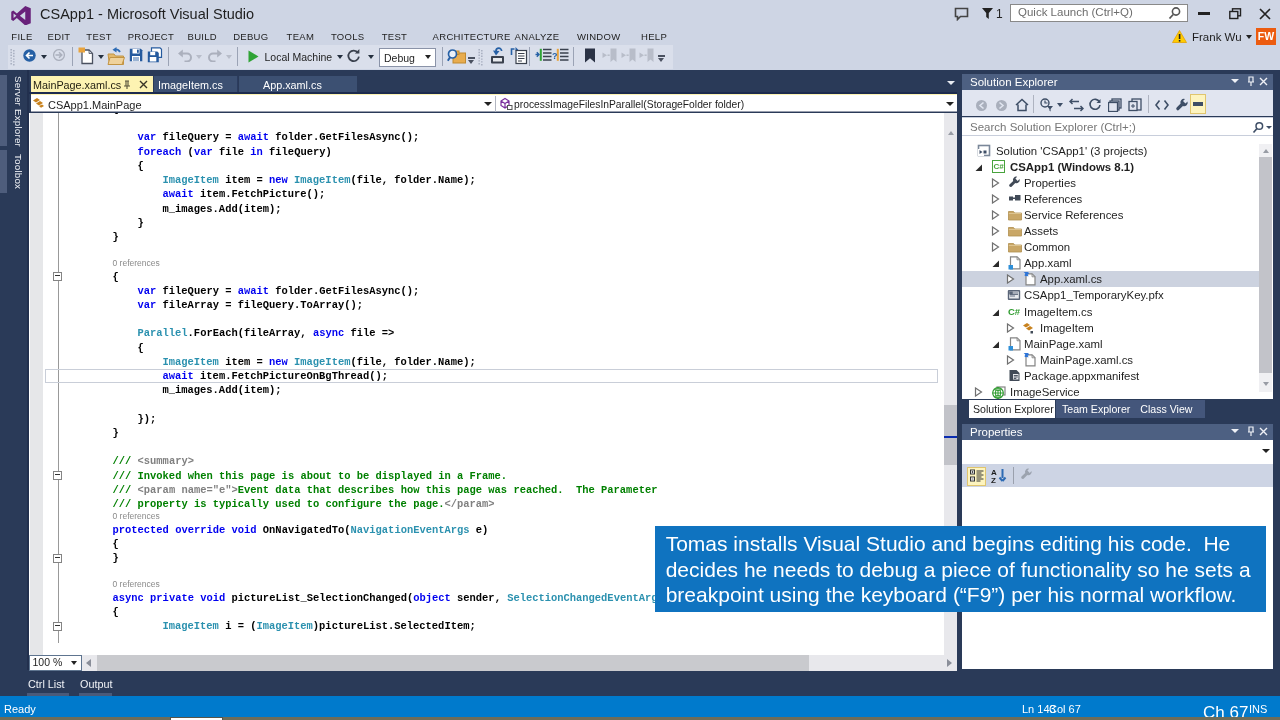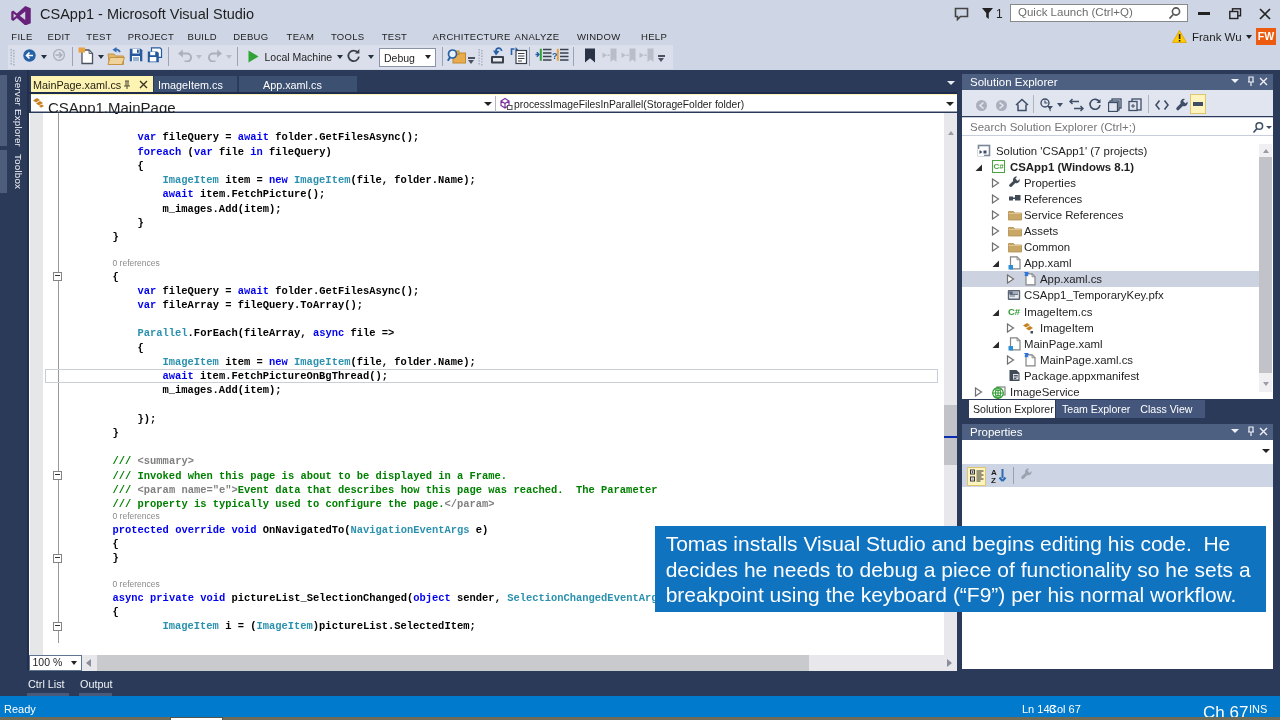--- a/index.html
+++ b/index.html
@@ -222,21 +222,21 @@
 <div class="abs tab-inactive" style="left:239px;top:75.5px;width:118px;height:18px;line-height:18px;"><span style="margin-left:24px;">App.xaml.cs</span></div>
 <div class="abs" style="left:29px;top:92px;width:928px;height:1.5px;background:#1D2B4E;"></div>
 <div class="abs" style="left:31px;top:93.5px;width:926px;height:1.8px;background:#FDF3B2;"></div>
 
 <div class="abs" style="left:31px;top:95.3px;width:926px;height:17.2px;background:#fff;border-bottom:1px solid #999FAE;"></div>
 <svg class="abs" style="left:32px;top:97px;" width="13" height="13" viewBox="0 0 13 13">
   <path d="M1 3.5 L5 1 L8 3 L4 5.5 Z" fill="#C8821E"></path>
   <path d="M4 6.5 L8 4 L11 6 L7 8.5 Z" fill="#C8821E"></path>
   <path d="M7 9 L10 7.5 L12 9 L9 10.8 Z" fill="#C8821E"></path>
 </svg>
-<div class="abs" style="left:48px;top:98.5px;font-size:15px;color:#1e1e1e;">CSApp1.MainPage</div>
+<div class="abs" style="left:48px;top:98.5px;font-size:11px;color:#1e1e1e;">CSApp1.MainPage</div>
 <div class="abs" style="left:484px;top:102px;width:0;height:0;border-left:4px solid transparent;border-right:4px solid transparent;border-top:4.5px solid #222;"></div>
 <div class="abs" style="left:495px;top:96px;width:1px;height:16px;background:#B2B6C1;"></div>
 <svg class="abs" style="left:499px;top:97px;" width="14" height="14" viewBox="0 0 14 14">
   <path d="M2 4 L6 1.5 L10 4 L10 8.5 L6 11 L2 8.5 Z M2 4 L6 6.5 L10 4 M6 6.5 L6 11" fill="none" stroke="#7A2F9D" stroke-width="1.2"></path>
   <rect x="8.5" y="8.5" width="4.5" height="4" fill="#fff" stroke="#555" stroke-width="1"></rect>
 </svg>
 <div class="abs" style="left:514px;top:99px;font-size:10.3px;color:#1e1e1e;">processImageFilesInParallel(StorageFolder folder)</div>
 <div class="abs" style="left:946px;top:102px;width:0;height:0;border-left:4px solid transparent;border-right:4px solid transparent;border-top:4.5px solid #222;"></div>
 
 <div class="abs" style="left:29px;top:112.5px;width:915px;height:542.5px;background:#fff;overflow:hidden;">
@@ -375,21 +375,21 @@
     <line x1="4.8" y1="7.8" x2="1.5" y2="11.5" stroke="#3E4E66" stroke-width="1.7"></line>
   </svg>
 <div class="abs" style="left:1266px;top:126px;width:0;height:0;border-left:3px solid transparent;border-right:3px solid transparent;border-top:3.5px solid #3E4E66;"></div>
 <div class="abs" style="left:962px;top:136px;width:311px;height:263px;background:#fff;"></div>
 <div class="abs" style="left:962px;top:271.3px;width:297px;height:16.1px;background:#CCD2DF;"></div>
 <svg class="abs" style="left:977px;top:144.0px;" width="14" height="13" viewBox="0 0 14 13">
     <rect x="1.5" y="1.5" width="11" height="10" fill="#fff" stroke="#7A8799" stroke-width="1.6"></rect>
     <path d="M1 5 h6 v7 h-6 z" fill="#fff" stroke="none"></path>
     <path d="M2.5 6 l3 2 l-3 2 z M6.5 6.5 h3 v3 h-3 z" fill="#3E4E66"></path>
   </svg>
-<div class="abs" style="left:996px;top:142.5px;height:16.1px;line-height:16.1px;font-size:11.4px;color:#1e1e1e;white-space:nowrap;">Solution 'CSApp1' (7 projects)</div>
+<div class="abs" style="left:996px;top:142.5px;height:16.1px;line-height:16.1px;font-size:11.4px;color:#1e1e1e;white-space:nowrap;">Solution 'CSApp1' (3 projects)</div>
 <svg class="abs" style="left:974px;top:162.6px;" width="9" height="9" viewBox="0 0 9 9">
     <path d="M8 1.5 V8 H1.5 Z" fill="#2B2B2B"></path>
   </svg>
 <div class="abs" style="left:992px;top:160.1px;width:13px;height:13px;background:#fff;border:1.5px solid #48A33C;"></div>
 <div class="abs" style="left:993px;top:161.6px;width:11px;font-size:8px;font-weight:700;color:#48A33C;text-align:center;line-height:10px;">C#</div>
 <div class="abs" style="left:1010px;top:158.6px;height:16.1px;line-height:16.1px;font-size:11.4px;color:#1e1e1e;font-weight:700;white-space:nowrap;">CSApp1 (Windows 8.1)</div>
 <svg class="abs" style="left:991px;top:177.7px;" width="9" height="10" viewBox="0 0 9 10">
     <path d="M1.5 1 L7.5 5 L1.5 9 Z" fill="#fff" stroke="#707070" stroke-width="1.2"></path>
   </svg>
 <svg class="abs" style="left:1008px;top:176.2px;" width="13" height="13" viewBox="0 0 13 13">

